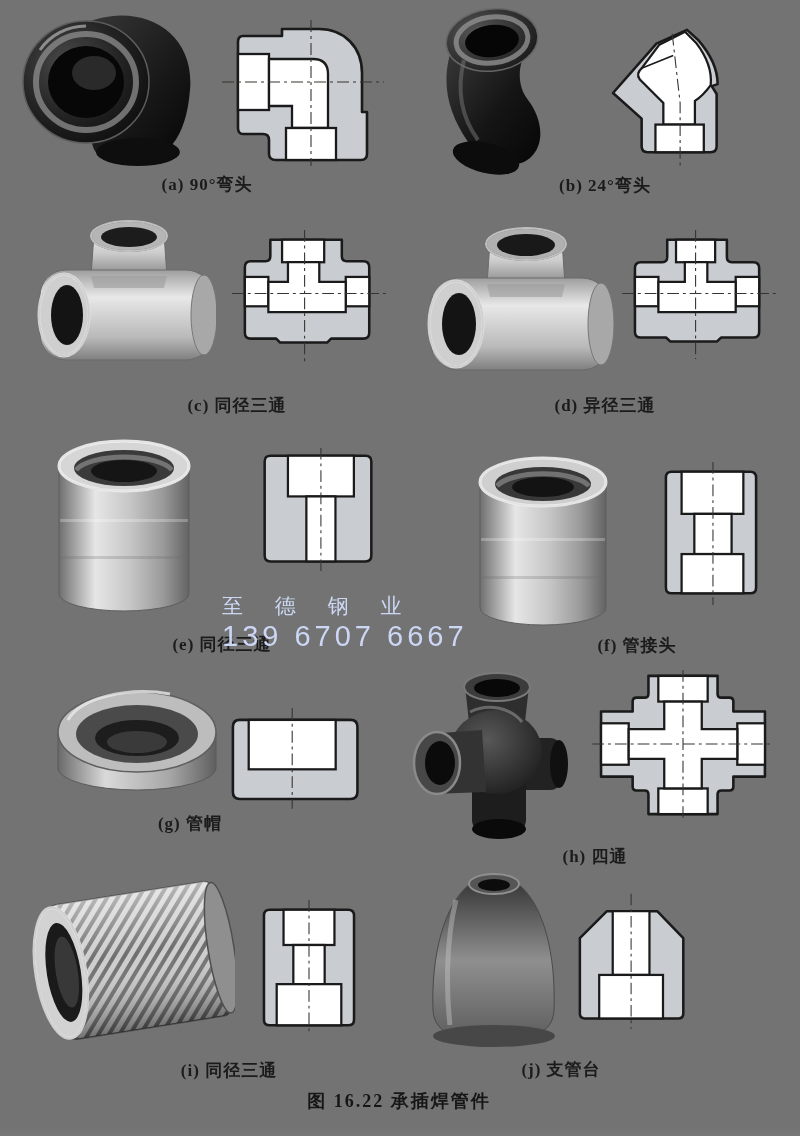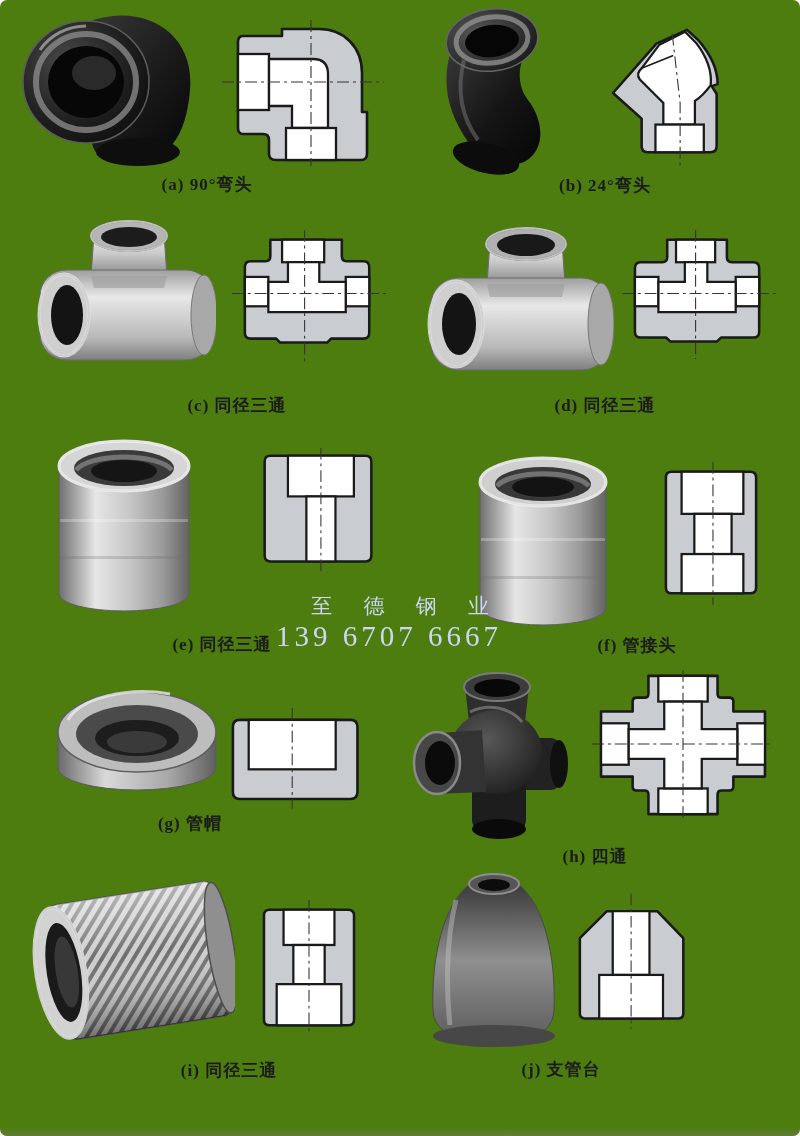--- a/index.html
+++ b/index.html
@@ -1,38 +1,37 @@
 <!DOCTYPE html>
 <html><head>
 <meta charset="utf-8">
 <style>
   html,body{margin:0;padding:0;background:#ffffff;}
   #page{
-    position:relative;width:800px;height:1136px;background:#4d7c0f;overflow:hidden;
+    position:relative;width:800px;height:1136px;background:#737373;overflow:hidden;
     font-family:"Liberation Serif","DejaVu Sans",serif;
-    border-radius:7px;
   }
   .abs{position:absolute;}
   svg{display:block;}
   .lbl{
     position:absolute;transform:translateX(-50%);white-space:nowrap;
     font-size:17px;font-weight:600;color:#1b1b1b;letter-spacing:1px;
   }
   .fig-caption{
     position:absolute;transform:translateX(-50%);white-space:nowrap;
     font-size:18px;font-weight:700;color:#161616;letter-spacing:2px;
   }
   
   .d-out{fill:#c9cdd2;stroke:#1a1a1a;stroke-width:2.6;stroke-linejoin:round;}
   .d-wh{fill:#ffffff;stroke:#1a1a1a;stroke-width:2.3;stroke-linejoin:miter;}
   .d-ln{fill:none;stroke:#1a1a1a;stroke-width:1.6;}
   .d-cl{fill:none;stroke:#35352f;stroke-width:1.1;stroke-dasharray:12 4 3 4;}
   
-  .wm{position:absolute;left:222px;top:592px;width:280px;text-align:right;
-      font-family:Liberation Serif, serif;pointer-events:none;}
+  .wm{position:absolute;left:222px;top:592px;width:280px;text-align:left;
+      font-family:Liberation Sans, sans-serif;pointer-events:none;}
   .wm-l1{font-size:21px;letter-spacing:13px;color:#ccd7f4;}
   .wm-l2{font-size:29px;letter-spacing:4px;color:#ccd7f6;}
   .scan-edge{position:absolute;left:0;right:0;bottom:0;height:9px;
     background:linear-gradient(to bottom, rgba(255,255,255,0), rgba(125,125,125,.4));}
 </style>
 </head>
 <body>
 
 <div id="page">
 
@@ -152,21 +151,21 @@
     </svg>
     <svg class="abs" style="left:616px;top:228px" width="167" height="134" viewBox="0 0 170 137">
       <path class="d-out" d="M52,12 L113,12 L113,30 Q113,35 118,35 L140,35 Q146,35 146,41 L146,106 Q146,112 140,112 L107,112 L103,116 L55,116 L51,112 L25,112 Q19,112 19,106 L19,41 Q19,35 25,35 L47,35 Q52,35 52,30 Z"></path>
       <rect class="d-wh" x="61" y="12" width="40" height="23"></rect>
       <rect class="d-wh" x="19" y="50" width="24" height="30"></rect>
       <rect class="d-wh" x="122" y="50" width="24" height="30"></rect>
       <path class="d-wh" d="M70,35 L93,35 L93,55 L122,55 L122,86 L43,86 L43,55 L70,55 Z"></path>
       <path class="d-cl" d="M81,2 L81,134"></path>
       <path class="d-cl" d="M6,67 L164,67"></path>
     </svg>
-    <div class="lbl" style="left:605px;top:394px">(d) 同径三通</div>
+    <div class="lbl" style="left:605px;top:394px">(d) 异径三通</div>
   </div>
 
   <div>
     <svg class="abs" style="left:44px;top:424px" width="160" height="196" viewBox="0 0 160 196">
       <defs>
         <linearGradient id="peH" x1="0" y1="0" x2="1" y2="0">
           <stop offset="0" stop-color="#6f6f6f"></stop>
             <stop offset=".28" stop-color="#e6e6e6"></stop>
             <stop offset=".55" stop-color="#c6c6c6"></stop>
             <stop offset=".8" stop-color="#9a9a9a"></stop>
@@ -326,15 +325,16 @@
     </svg>
     <svg class="abs" style="left:576px;top:886px" width="116" height="145" viewBox="0 0 120 150">
       <path class="d-out" d="M32,26 L84,26 L111,54 L111,132 Q111,137 106,137 L9,137 Q4,137 4,132 L4,54 Z"></path>
       <rect class="d-wh" x="38" y="26" width="38" height="66"></rect>
       <rect class="d-wh" x="24" y="92" width="66" height="45"></rect>
       <path class="d-cl" d="M57,8 L57,148"></path>
     </svg>
     <div class="lbl" style="left:561px;top:1058px">(j) 支管台</div>
   </div>
 
+  <div class="fig-caption" style="left:399px;top:1089px">图 16.22  承插焊管件</div>
 
   <div class="scan-edge"></div>
 </div>
 
 </body></html>

